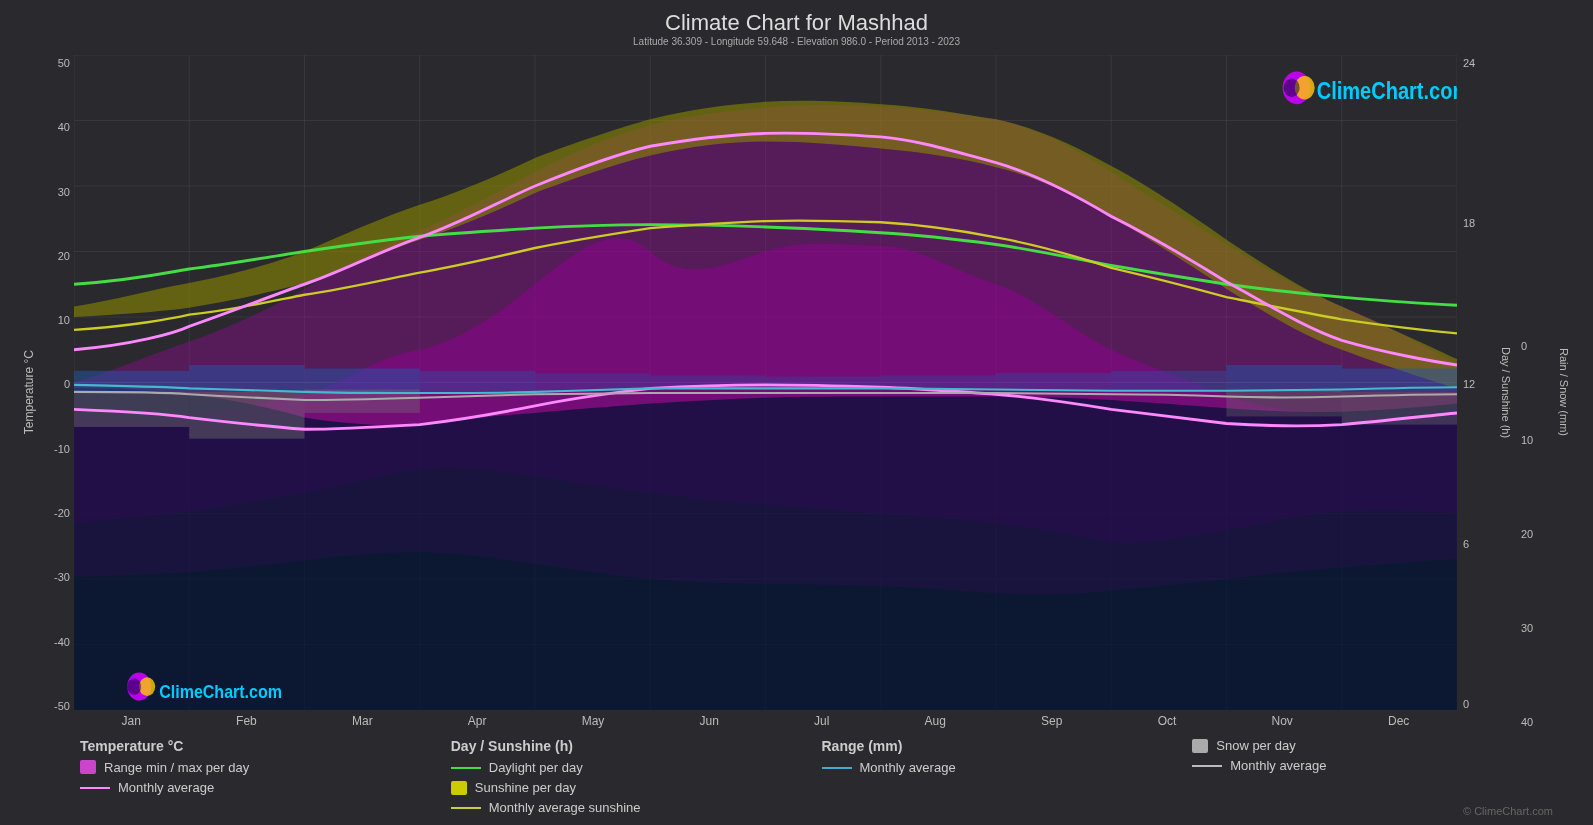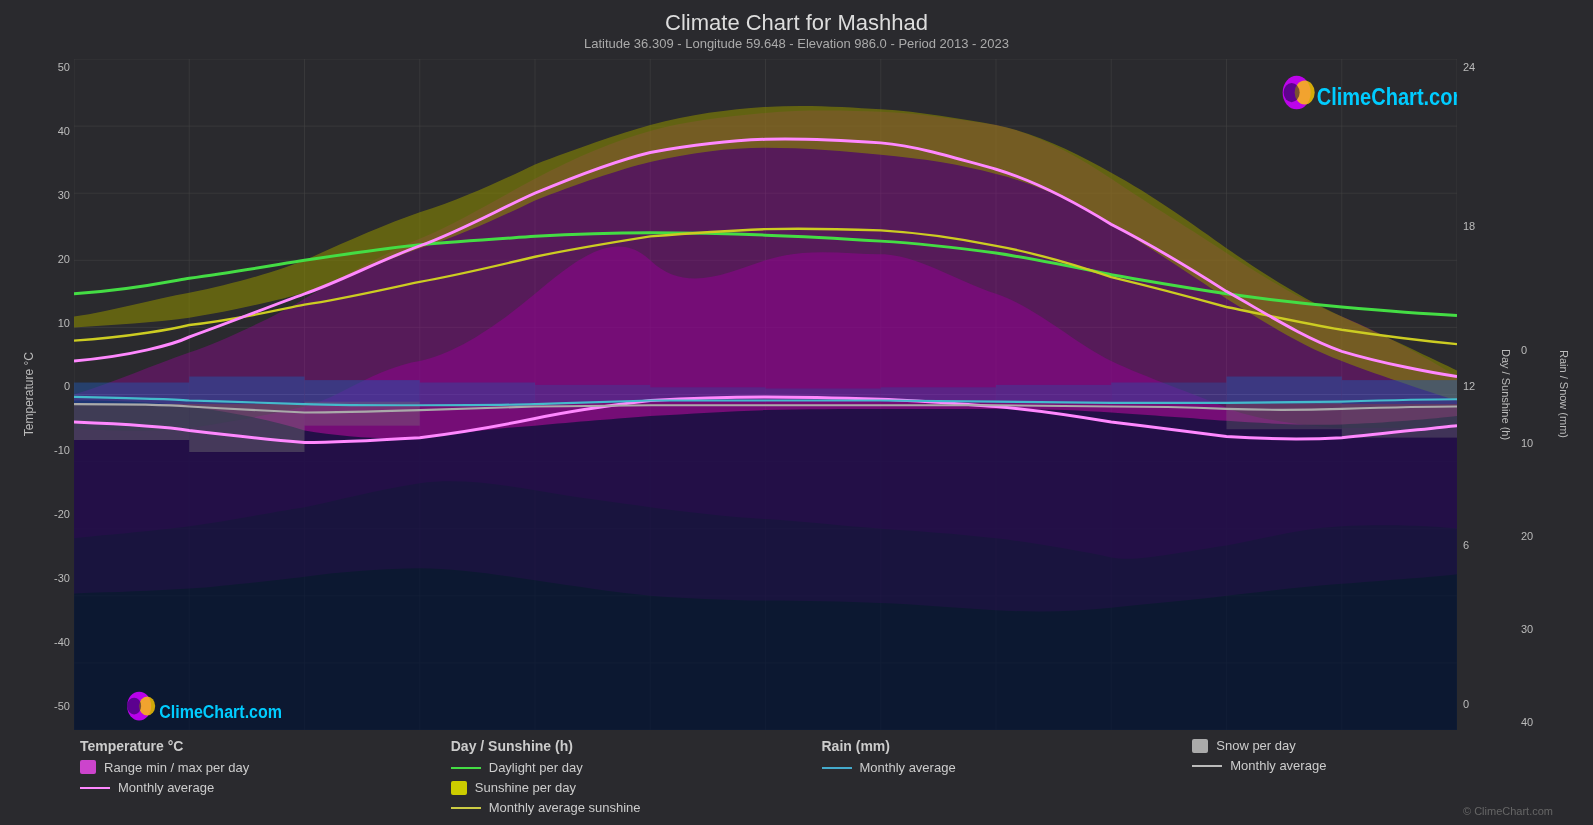--- a/index.html
+++ b/index.html
@@ -22,21 +22,21 @@
     .title-section {
       text-align: center;
       margin-bottom: 4px;
     }
     .main-title {
       font-size: 22px;
       color: #ddd;
       font-weight: normal;
     }
     .subtitle {
-      font-size: 13px;
+      font-size: 10px;
       color: #aaa;
       text-align: center;
     }
   </style>
 </head>
 <body>
 
 <div class="main-container">
 
   <div class="title-section">
@@ -237,20 +237,34 @@
           <circle cx="1215" cy="28" r="8" fill="#000033" opacity="0.5"></circle>
 
           <text x="85" y="550" font-size="16" fill="#00ccff" font-weight="bold" font-family="Arial">ClimeChart.com</text>
           <circle cx="65" cy="540" r="12" fill="#cc00ff" opacity="0.9"></circle>
           <circle cx="73" cy="540" r="8" fill="#ffcc00" opacity="0.8"></circle>
           <circle cx="60" cy="540" r="7" fill="#000033" opacity="0.5"></circle>
 
         </svg>
       </div>
 
+      <div style="display:flex; justify-content:space-around; font-size:12px; color:#bbb; padding:4px 0 2px 0; height:20px;">
+        <span>Jan</span>
+        <span>Feb</span>
+        <span>Mar</span>
+        <span>Apr</span>
+        <span>May</span>
+        <span>Jun</span>
+        <span>Jul</span>
+        <span>Aug</span>
+        <span>Sep</span>
+        <span>Oct</span>
+        <span>Nov</span>
+        <span>Dec</span>
+      </div>
     </div>
 
     <div style="width:40px; display:flex; flex-direction:column; justify-content:space-between; padding:2px 0 20px 6px; font-size:11px; color:#bbb;">
       <span>24</span>
       <span>18</span>
       <span>12</span>
       <span>6</span>
       <span>0</span>
     </div>
 
@@ -295,21 +309,21 @@
         <div style="width:16px; height:14px; background:#cccc00; border-radius:2px;"></div>
         <span style="font-size:13px; color:#ccc;">Sunshine per day</span>
       </div>
       <div style="display:flex; align-items:center; gap:8px;">
         <div style="width:30px; height:2px; background:#cccc44;"></div>
         <span style="font-size:13px; color:#ccc;">Monthly average sunshine</span>
       </div>
     </div>
 
     <div style="flex:1;">
-      <div style="font-size:14px; color:#ccc; font-weight:bold; margin-bottom:6px;">Rain (mm)</div>
+      <div style="font-size:14px; color:#ccc; font-weight:bold; margin-bottom:6px;">Range (mm)</div>
       <div style="display:flex; align-items:center; gap:8px;">
         <div style="width:30px; height:2px; background:#44aacc;"></div>
         <span style="font-size:13px; color:#ccc;">Monthly average</span>
       </div>
     </div>
 
     <div style="flex:1; position:relative;">
       <div style="display:flex; align-items:flex-end; gap:8px; margin-bottom:5px;">
         <div style="width:16px; height:14px; background:#aaaaaa; border-radius:2px;"></div>
         <span style="font-size:13px; color:#ccc;">Snow per day</span>

